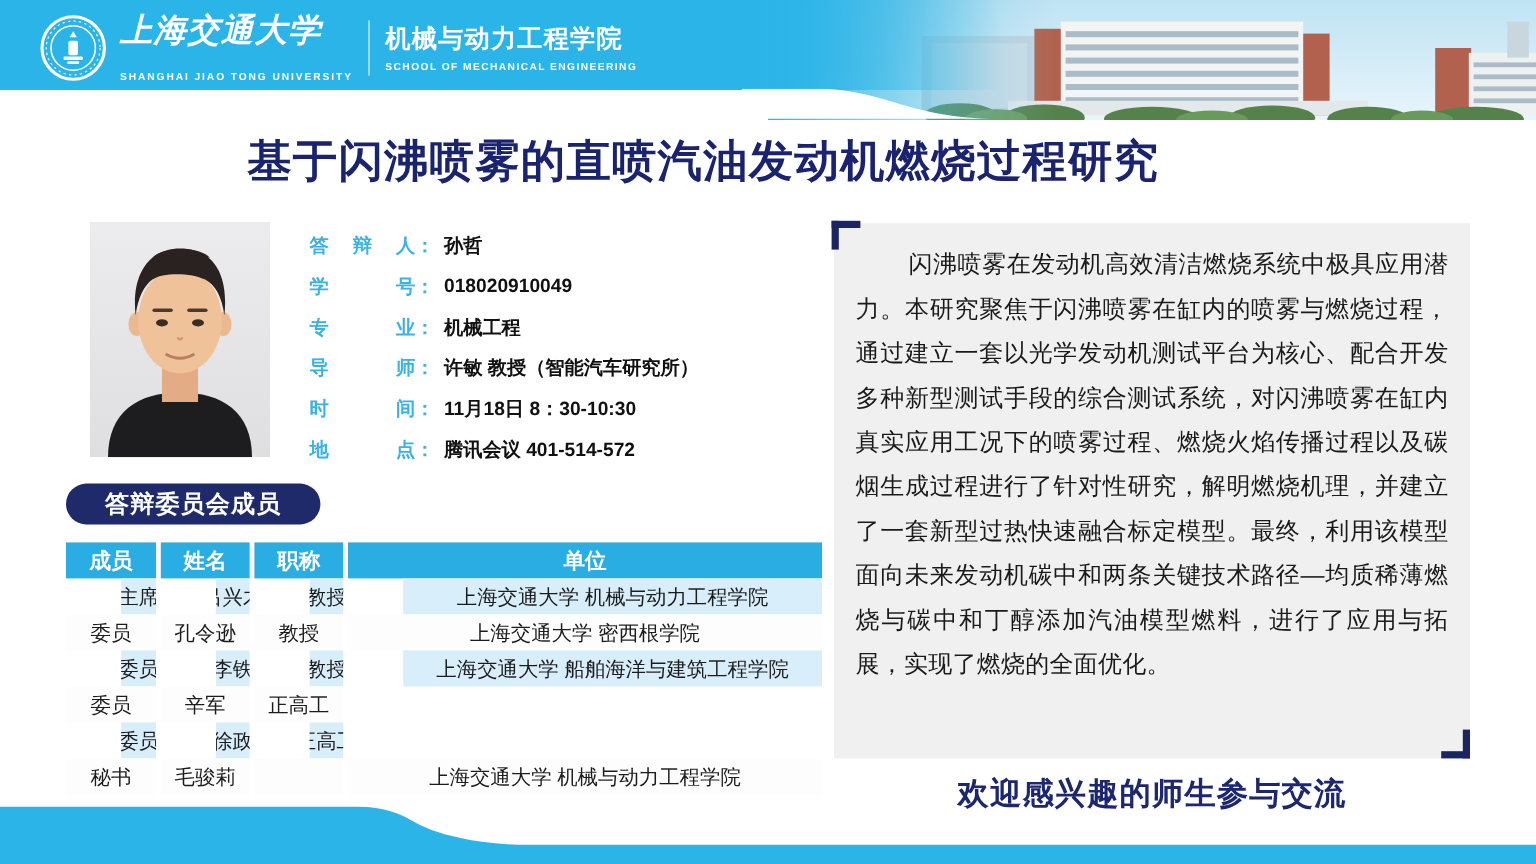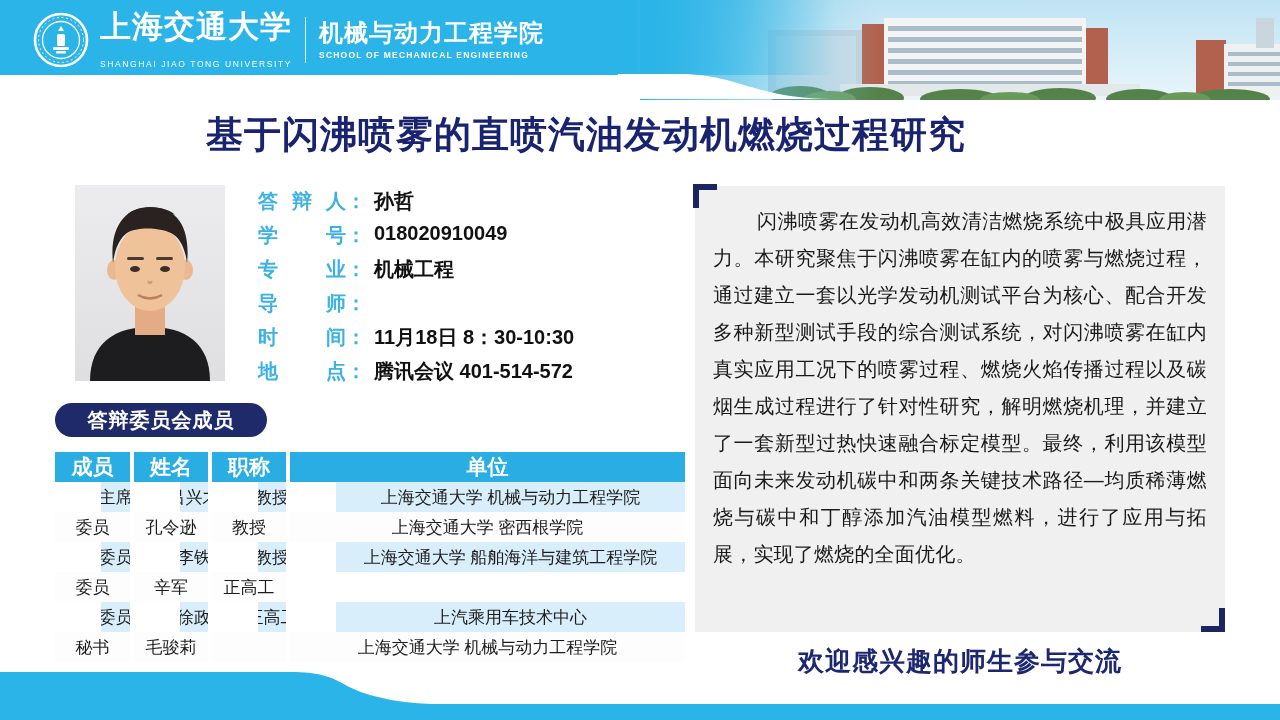--- a/index.html
+++ b/index.html
@@ -10,48 +10,48 @@
   
   .header { position:absolute; left:0; top:0; width:1280px; height:100px; background:#fff; }
   .campus { position:absolute; left:640px; top:0; width:640px; height:100px; }
   .cyan-band { position:absolute; left:0; top:0; width:835px; height:75px;
     background:linear-gradient(90deg,#2bb4e8 0%,#2bb4e8 76%,rgba(43,180,232,.55) 88%,rgba(43,180,232,0) 100%); }
   .wedge { position:absolute; left:618px; top:74px; width:272px; height:27px; }
 
   .logo-row { position:absolute; left:33px; top:11px; display:flex; align-items:center; height:58px; }
   .emblem { width:56px; height:56px; flex:0 0 auto; }
   .uni-block { margin-left:11px; color:#fff; }
-  .uni-cn { font-family:"DejaVu Serif","Liberation Serif",serif; font-weight:bold;
-    font-size:31px; letter-spacing:1px; line-height:30px; white-space:nowrap; }
-  .uni-en { font-size:8.5px; letter-spacing:1.6px; font-weight:normal; margin-top:18px; white-space:nowrap; }
+  .uni-cn { font-family:"DejaVu Serif","Liberation Serif",serif; font-style:italic; font-weight:bold;
+    font-size:27px; letter-spacing:1px; line-height:30px; white-space:nowrap; }
+  .uni-en { font-size:8.5px; letter-spacing:1.6px; font-weight:bold; margin-top:18px; white-space:nowrap; }
   .logo-divider { width:1px; height:46px; background:rgba(255,255,255,.85); margin:0 13px; }
   .school-block { color:#fff; }
-  .school-cn { font-size:24px; font-weight:bold; letter-spacing:1px; line-height:26px; white-space:nowrap; }
+  .school-cn { font-size:21px; font-weight:bold; letter-spacing:1px; line-height:26px; white-space:nowrap; }
   .school-en { font-size:8.5px; letter-spacing:1.2px; font-weight:bold; margin-top:4px; white-space:nowrap; }
 
   
   .title { position:absolute; left:0; top:110px; width:1172px; text-align:center;
     font-size:37px; font-weight:bold; color:#1a2370; letter-spacing:1px; }
 
   
   .portrait { position:absolute; left:75px; top:185px; width:150px; height:196px; }
   .info { position:absolute; left:258px; top:188px; width:430px; }
-  .info-row { display:flex; align-items:flex-start; height:34px; font-size:20px; font-weight:bold; }
+  .info-row { display:flex; align-items:center; height:34px; font-size:16px; font-weight:bold; }
   .info-label { display:inline-block; width:88px; color:#3bb1e4; text-align:justify; text-align-last:justify; }
   .info-colon { color:#3bb1e4; margin:0 2px 0 0; }
   .info-value { color:#111; margin-left:6px; white-space:nowrap; }
 
   .badge { position:absolute; left:55px; top:403px; width:212px; height:34px; background:#1f2a6b;
     border-radius:17px; color:#fff; font-size:20px; font-weight:bold; display:flex;
     align-items:center; justify-content:center; letter-spacing:1px; }
 
   .ctable { position:absolute; left:55px; top:452px; width:630px; font-size:17px; color:#1c1c1c; }
   .trow { display:grid; grid-template-columns:75px 74px 74px 1fr; column-gap:4px; height:30px; }
   .trow > div { display:flex; align-items:center; justify-content:center; white-space:nowrap; overflow:hidden; }
-  .trow.head > div { background:#29ade3; color:#fff; font-weight:bold; font-size:21px; }
+  .trow.head > div { background:#29ade3; color:#fff; font-weight:bold; font-size:18px; }
   .trow.alt > div { background:#d9eefb;margin-left:46px; }
   .trow.plain > div { background:#fdfdfd; }
 
   
   .abstract-box { position:absolute; left:695px; top:186px; width:530px; height:446px; background:#f0f0f1; }
   .abstract-text { padding:17px 18px 0 18px; font-size:20px; line-height:37px; color:#1a1a1a;
     text-align:justify; text-indent:2.2em; letter-spacing:.2px; }
   .bracket { position:absolute; width:24px; height:24px; }
   .bracket.tl { left:-2px; top:-2px; border-left:6px solid #1b2562; border-top:6px solid #1b2562; }
   .bracket.br { right:0; bottom:0; border-right:6px solid #1b2562; border-bottom:6px solid #1b2562; }
@@ -201,20 +201,21 @@
         <span class="info-value">018020910049</span>
     </div>
     <div class="info-row">
       <span class="info-label">专业</span>
         <span class="info-colon">：</span>
         <span class="info-value">机械工程</span>
     </div>
     <div class="info-row">
       <span class="info-label">导师</span>
         <span class="info-colon">：</span>
+        <span class="info-value">许敏 教授（智能汽车研究所）</span>
     </div>
     <div class="info-row">
       <span class="info-label">时间</span>
         <span class="info-colon">：</span>
         <span class="info-value">11月18日 8：30-10:30</span>
     </div>
     <div class="info-row">
       <span class="info-label">地点</span>
         <span class="info-colon">：</span>
         <span class="info-value">腾讯会议 401-514-572</span>
@@ -250,21 +251,20 @@
     </div>
     <div class="trow plain">
       <div>委员</div>
       <div>辛军</div>
       <div>正高工</div>
     </div>
     <div class="trow alt">
       <div>委员</div>
       <div>徐政</div>
       <div>正高工</div>
-      <div>上汽乘用车技术中心</div>
     </div>
     <div class="trow plain">
       <div>秘书</div>
       <div>毛骏莉</div>
       <div></div>
       <div>上海交通大学 机械与动力工程学院</div>
     </div>
   </div>
 
   <div class="abstract-box">

